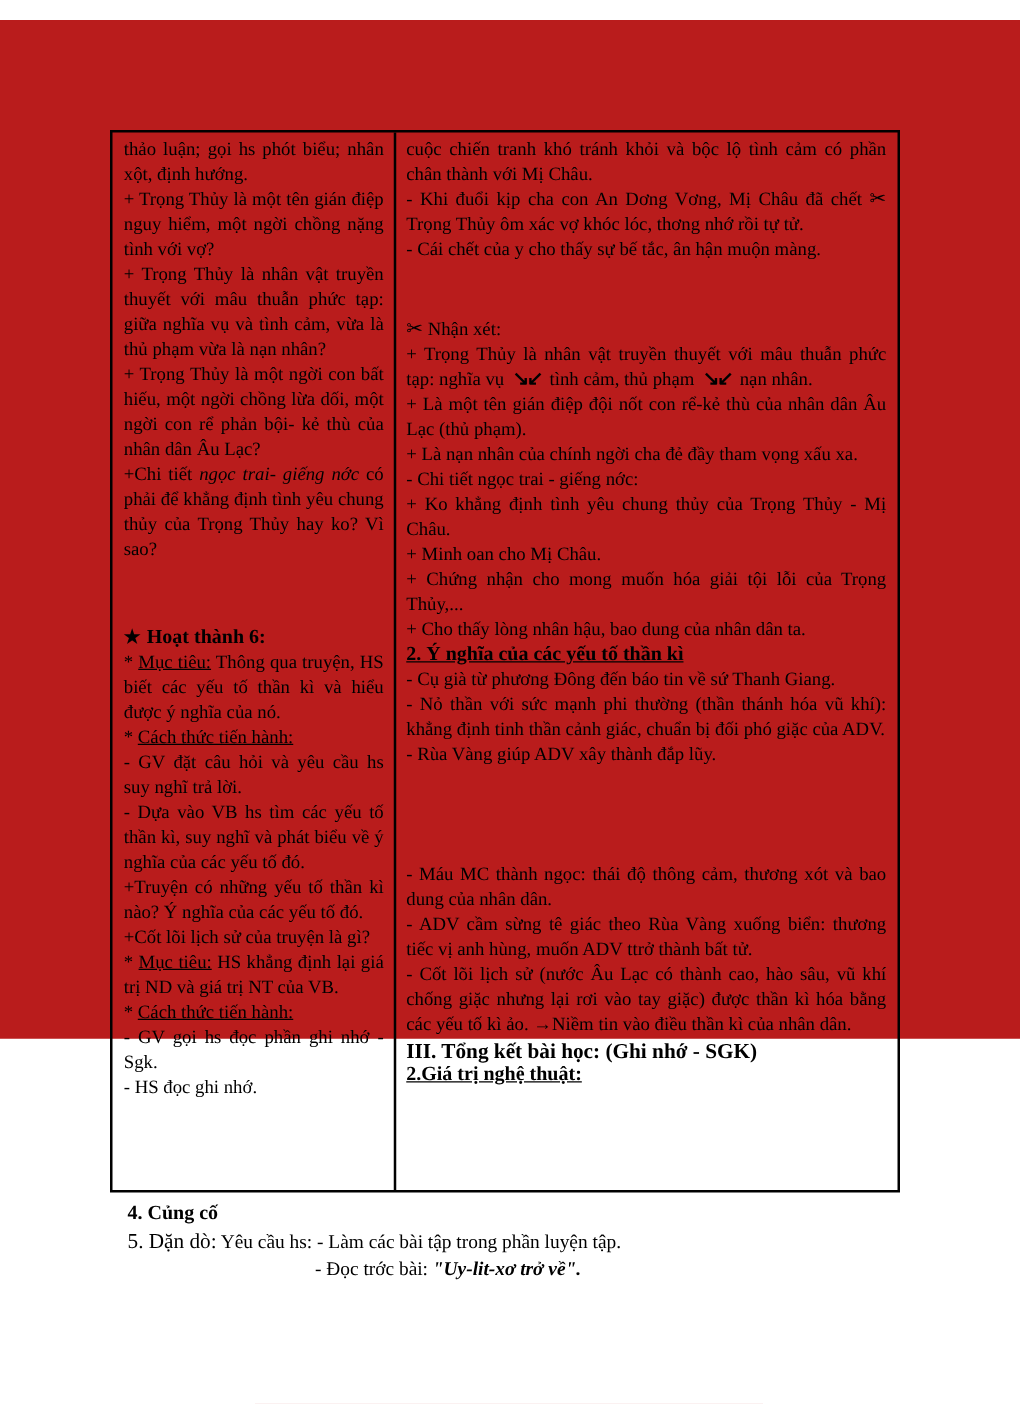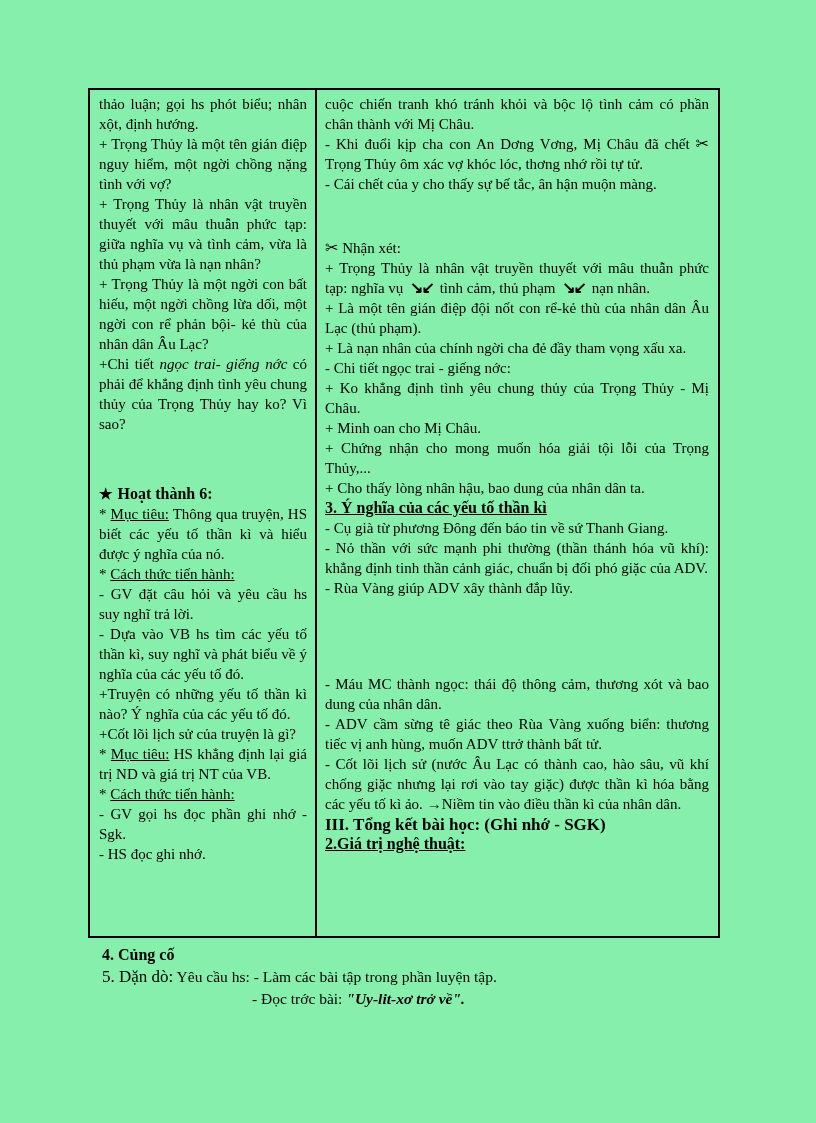--- a/index.html
+++ b/index.html
@@ -2,21 +2,21 @@
 <html><head>
 <meta charset="utf-8">
 <style>
   html,body{margin:0;padding:0;background:#ffffff;}
   body{
     width:816px;height:1123px;
     font-family:"Liberation Serif", serif;
     color:#000;
     position:relative;
   }
-  .page{position:relative;width:816px;height:1123px;background:#86efac;}
+  .page{position:relative;width:816px;height:815px;background:#b91c1c;margin-top:16px;}
   .doc-table{
     position:absolute;left:88px;top:88px;
     width:632px;height:850px;
     border:2px solid #000;
     box-sizing:border-box;
     display:flex;
   }
   .col-left{
     width:227px;flex:0 0 227px;
     border-right:2px solid #000;
@@ -96,21 +96,21 @@
       <p class="gap-nhanxet"><span class="scissors">✂</span><span> Nhận xét:</span></p>
       <p><span>+ Trọng Thủy là nhân vật truyền thuyết với mâu thuẫn phức tạp: nghĩa vụ </span><span class="arrows">↘↙</span><span> tình cảm, thủ phạm </span><span class="arrows">↘↙</span><span> nạn nhân.</span></p>
       <p>+ Là một tên gián điệp đội nốt con rể-kẻ thù của nhân dân Âu Lạc (thủ phạm).</p>
       <p>+ Là nạn nhân của chính ngời  cha đẻ đầy tham vọng xấu xa.</p>
       <p>- Chi tiết ngọc trai - giếng nớc:</p>
       <p>+ Ko khẳng định tình yêu chung thủy của Trọng Thủy - Mị Châu.</p>
       <p>+ Minh oan cho Mị Châu.</p>
       <p>+ Chứng nhận cho mong muốn hóa giải tội lỗi của Trọng Thủy,...</p>
       <p>+ Cho thấy lòng nhân hậu, bao dung của nhân dân ta.</p>
 
-      <p class="sec-heading">3. Ý nghĩa của các yếu tố thần kì</p>
+      <p class="sec-heading">2. Ý nghĩa của các yếu tố thần kì</p>
       <p>- Cụ già từ phương Đông đến báo tin về sứ Thanh  Giang.</p>
       <p>- Nỏ thần với sức mạnh phi thường (thần thánh hóa vũ khí): khẳng định tinh thần cảnh giác, chuẩn bị đối phó giặc của ADV.</p>
       <p>- Rùa Vàng giúp ADV xây thành đắp lũy.</p>
 
       <p class="gap-maumc">- Máu MC thành ngọc: thái độ thông cảm, thương xót và bao dung của nhân dân.</p>
       <p>- ADV cầm sừng tê giác theo Rùa Vàng xuống biển: thương tiếc vị anh hùng, muốn ADV ttrở thành bất tử.</p>
       <p><span>- Cốt lõi lịch sử (nước Âu Lạc có thành cao, hào sâu, vũ khí chống giặc nhưng lại rơi vào tay giặc) được thần kì hóa bằng các yếu tố kì ảo. </span><span class="b">→</span><span>Niềm tin vào điều thần kì của nhân dân.</span></p>
 
       <p class="sum-heading">III. Tổng kết bài học: (Ghi nhớ -  SGK)</p>
       <p class="sum-item">2.Giá trị nghệ thuật:</p>

